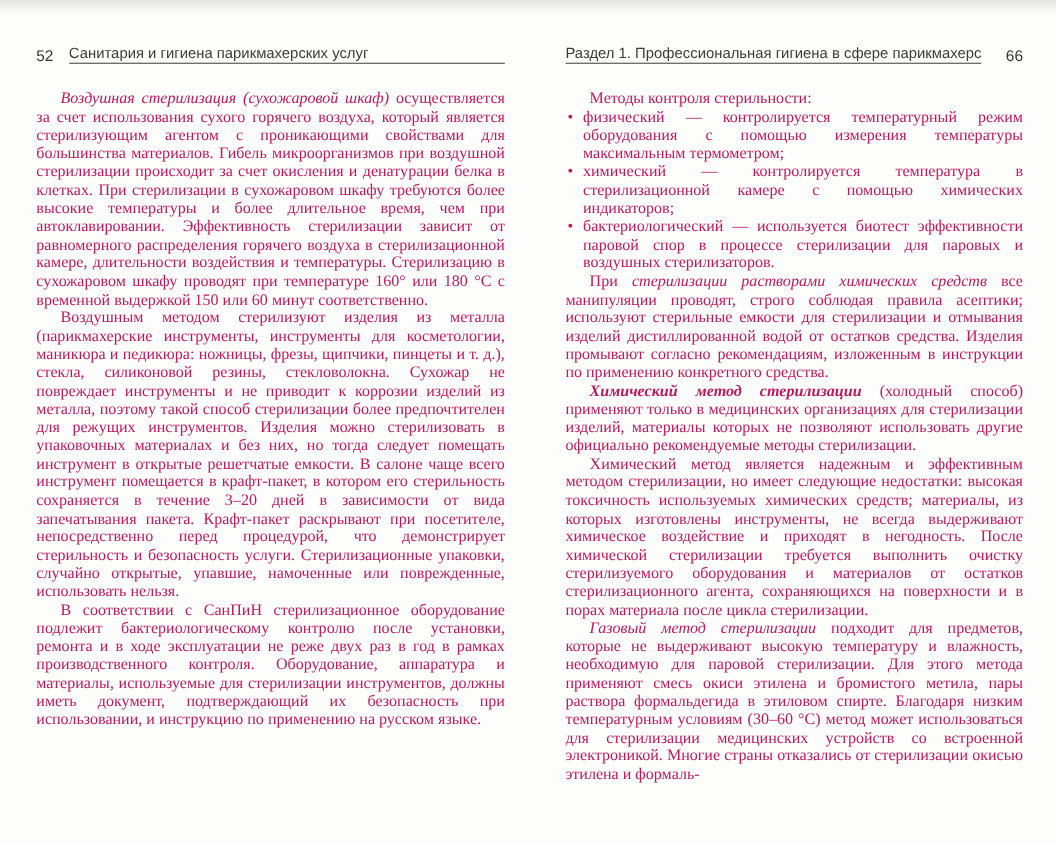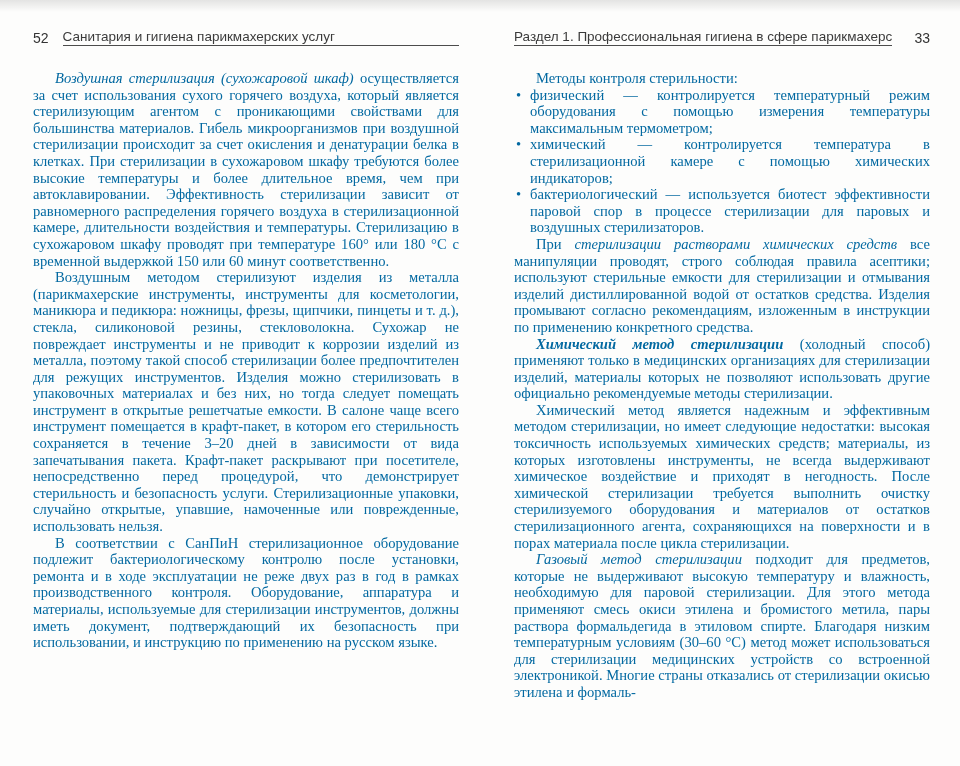--- a/index.html
+++ b/index.html
@@ -19,21 +19,21 @@
   .spread::before {
     content: "";
     position: absolute;
     left: 0; top: 0;
     width: 100%; height: 12px;
     background: linear-gradient(to bottom, rgba(0,0,0,0.10), rgba(0,0,0,0));
     pointer-events: none;
   }
   .page {
     position: absolute;
-    top: 24px;
+    top: 36px;
     height: 712px;
     overflow: hidden;
   }
   .page-left  { left: 33px;  width: 426px; }
   .page-right { left: 514px; width: 416px; }
 
   
   .page-head {
     display: flex;
     align-items: flex-end;
@@ -56,21 +56,21 @@
     padding-bottom: 1px;
     white-space: nowrap;
     overflow: hidden;
   }
 
   
   .page-body {
     margin-top: 24px;
     font-size: 14.6px;
     line-height: 16.6px;
-    color: #0369a1;
+    color: #be185d;
     text-align: justify;
   }
   .page-body p {
     margin: 0;
     text-indent: 22px;
   }
   .i  { font-style: italic; }
   .bi { font-style: italic; font-weight: bold; }
   .section-heading {
     font-weight: normal;
@@ -111,21 +111,21 @@
       <p><span>Воздушным методом стерилизуют изделия из металла (парикмахерские инструменты, инструменты для косметологии, маникюра и педикюра: ножницы, фрезы, щипчики, пинцеты и т. д.), стекла, силиконовой резины, стекловолокна. Сухожар не повреждает инструменты и не приводит к коррозии изделий из металла, поэтому такой способ стерилизации более предпочтителен для режущих инструментов. Изделия можно стерилизовать в упаковочных материалах и без них, но тогда следует помещать инструмент в открытые решетчатые емкости. В салоне чаще всего инструмент помещается в крафт-пакет, в котором его стерильность сохраняется в течение 3–20 дней в зависимости от вида запечатывания пакета. Крафт-пакет раскрывают при посетителе, непосредственно перед процедурой, что демонстрирует стерильность и безопасность услуги. Стерилизационные упаковки, случайно открытые, упавшие, намоченные или поврежденные, использовать нельзя.</span></p>
       <p><span>В соответствии с СанПиН стерилизационное оборудование подлежит бактериологическому контролю после установки, ремонта и в ходе эксплуатации не реже двух раз в год в рамках производственного контроля. Оборудование, аппаратура и материалы, используемые для стерилизации инструментов, должны иметь документ, подтверждающий их безопасность при использовании, и инструкцию по применению на русском языке.</span></p>
     </div>
   </div>
 
   <div class="page page-right">
     <div class="page-head">
       <div class="head-rule">
         <span>Раздел 1. Профессиональная гигиена в сфере парикмахерских услуг</span>
       </div>
-      <span class="page-num">33</span>
+      <span class="page-num">66</span>
     </div>
 
     <div class="page-body">
       <p class="section-heading">Методы контроля стерильности:</p>
 
       <ul class="bullets">
         <li>
           <span class="marker">•</span><span>физический — контролируется температурный режим оборудования с помощью измерения температуры максимальным термометром;</span>
         </li>
         <li>

